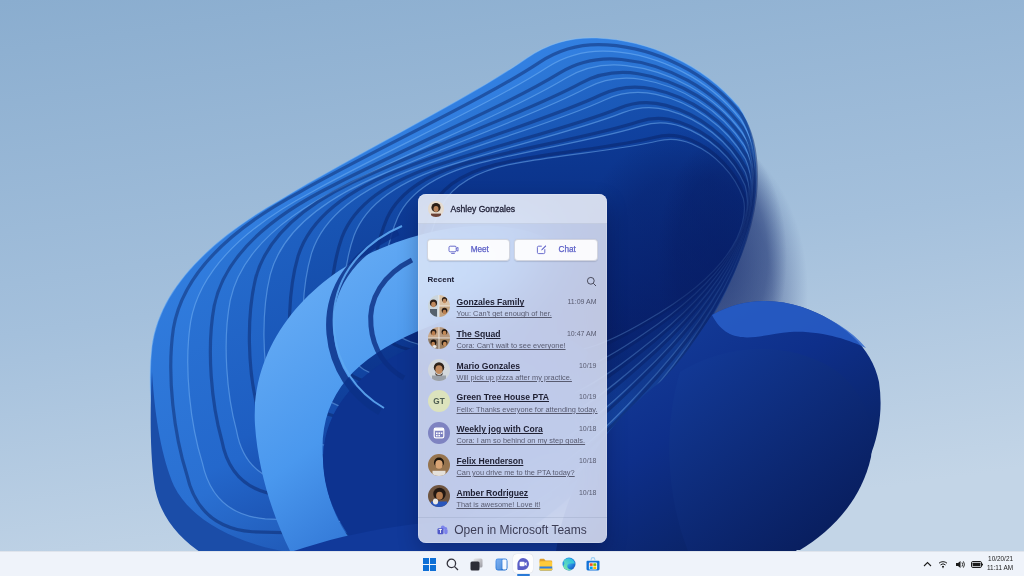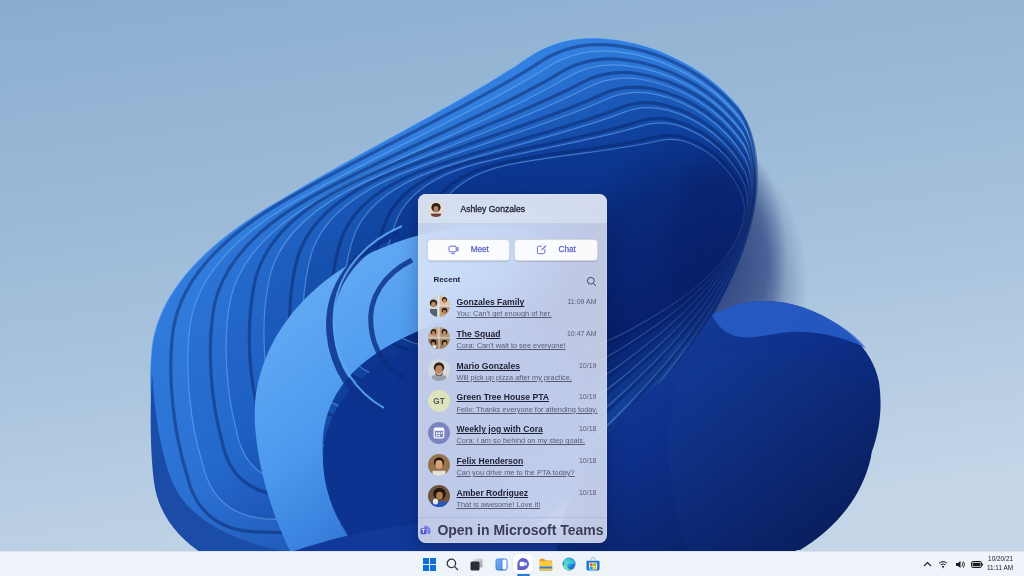--- a/index.html
+++ b/index.html
@@ -5,34 +5,34 @@
 #wall{position:absolute;left:0;top:0;}
 #taskbar{position:absolute;left:0;top:551px;width:1024px;height:25px;background:#eff3fa;border-top:1px solid rgba(90,100,120,0.10);box-sizing:border-box;}
 .tbi{position:absolute;top:50%;transform:translateY(-50%);width:14px;height:14px;display:flex;align-items:center;justify-content:center;}
 .chatpill{position:absolute;left:513.2px;top:2px;width:20px;height:19px;background:#fdfdfe;border-radius:4px;box-shadow:0 0 1px rgba(0,0,0,0.2);}
 .chatline{position:absolute;left:516.6px;top:21.5px;width:13px;height:2.4px;border-radius:1.2px;background:#2a7ad6;}
 #tray{position:absolute;right:41px;top:0;height:25px;display:flex;align-items:center;gap:6.5px;}
 #clock{position:absolute;right:11px;top:50%;transform:translateY(-50%);font-size:6.4px;line-height:8.6px;color:#1a1a1a;text-align:right;}
 #panel{position:absolute;left:417.5px;top:194px;width:189px;height:348.5px;border-radius:8px;background:rgba(233,236,246,0.82);backdrop-filter:blur(30px) saturate(135%);box-shadow:0 8px 20px rgba(0,0,30,0.25),0 0 0 0.5px rgba(255,255,255,0.4) inset;overflow:hidden;}
 #phead{position:absolute;left:0;top:0;width:100%;height:30px;background:rgba(255,255,255,0.32);border-bottom:1px solid rgba(100,110,140,0.14);box-sizing:border-box;display:flex;align-items:center;}
 #phead svg{margin-left:10px;}
-#phead span{margin-left:17px;font-size:8.6px;color:#1f1f35;text-align:center;-webkit-text-stroke:0.3px #1f1f35;}
+#phead span{margin-left:7px;font-size:8.6px;color:#1f1f35;text-align:center;-webkit-text-stroke:0.3px #1f1f35;}
 .btn{position:absolute;top:45px;width:83.5px;height:21.5px;background:rgba(255,255,255,0.92);border-radius:4px;border:0.5px solid rgba(150,155,175,0.4);box-sizing:border-box;box-shadow:0 0.5px 1px rgba(0,0,20,0.12);display:flex;align-items:center;justify-content:center;gap:12px;}
 .btn span{font-size:8.2px;color:#5b5fc7;-webkit-text-stroke:0.25px #5b5fc7;}
-#recent{position:absolute;left:16px;top:80.5px;font-size:8px;font-weight:bold;color:#1b1b30;}
+#recent{position:absolute;left:10px;top:80.5px;font-size:8px;font-weight:bold;color:#1b1b30;}
 #psearch{position:absolute;right:10px;top:79px;}
 .row{position:absolute;left:0;width:100%;height:31.7px;}
 .rav{position:absolute;left:10px;top:50%;transform:translateY(-50%);width:22px;height:22px;}
 .rav svg{display:block;}
 .rtxt{position:absolute;left:39px;top:7px;}
 .rt{font-size:8.6px;font-weight:600;color:#1f2033;white-space:nowrap;text-decoration:underline;}
 .rs{font-size:7.4px;color:#585b70;margin-top:2.2px;white-space:nowrap;text-decoration:underline;}
 .rtm{position:absolute;right:10px;top:8px;font-size:7px;color:#585b70;}
 #pfoot{position:absolute;left:0;bottom:0;width:100%;height:24.5px;border-top:1px solid rgba(100,110,140,0.16);display:flex;align-items:center;justify-content:center;gap:6px;}
-#pfoot span{font-size:14px;color:#3c3d55;font-weight:bold;}
+#pfoot span{font-size:12px;color:#3c3d55;}
 
 </style></head><body>
 <div id="stage">
 <svg id="wall" width="1024" height="576" viewBox="0 0 1024 576">
 <defs>
 <path id="eggp" d="M597,38 C648,40 703,64 739,107 C755,130 758,162 756,192 C750,256 714,330 640,420 C580,495 520,556 440,556 L240,556 C198,554 178,530 170,498 C156,458 146,396 152,346 C160,288 210,240 280,200 C360,152 470,98 527,58 C550,42 575,37 597,38 Z"></path>
 <linearGradient id="sh0" x1="0.1" y1="0" x2="0.6" y2="1">
 <stop offset="0" stop-color="#5cadf6"></stop>
           <stop offset="0.08" stop-color="#3585e6"></stop>
           <stop offset="0.70" stop-color="#2a70d2"></stop>

